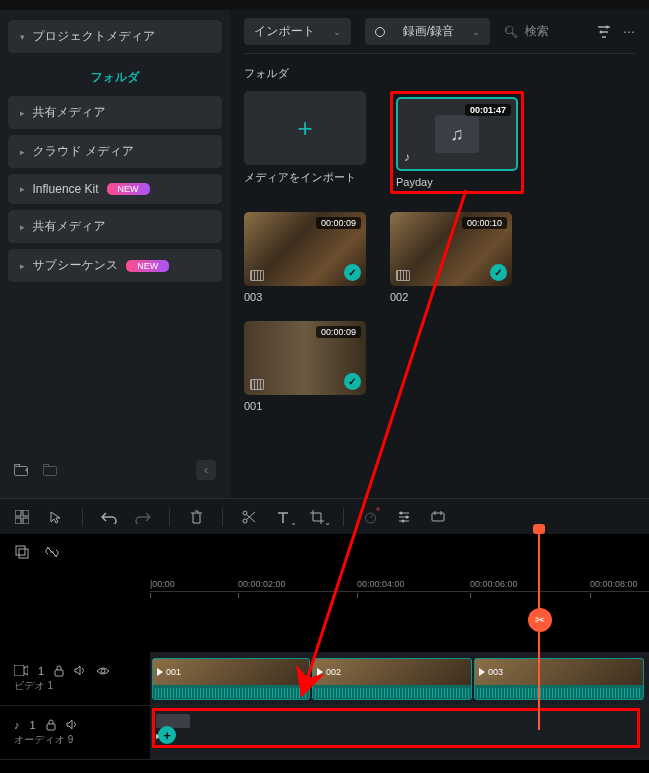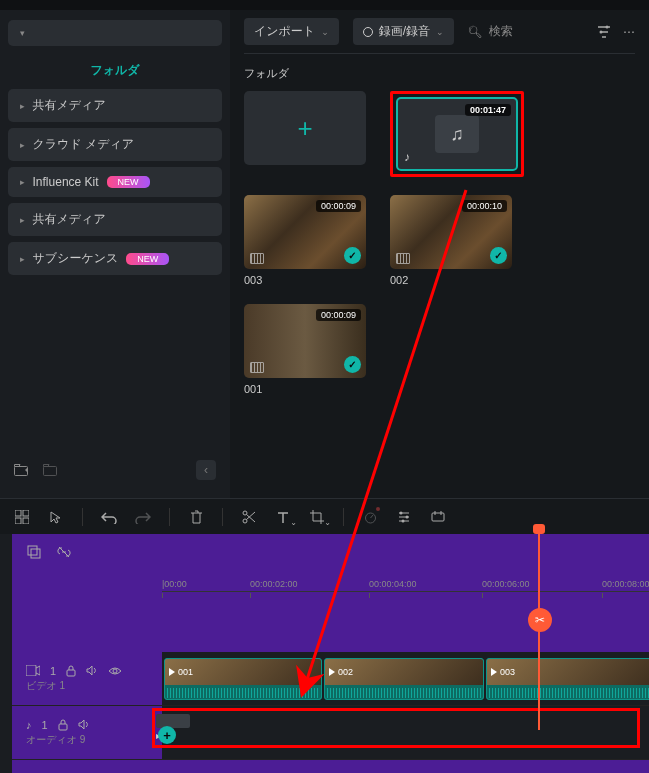--- a/index.html
+++ b/index.html
@@ -16,21 +16,21 @@
 .side-sub { color: #10b6a8; font-weight: 600; text-align: center; padding: 10px 0; font-size: 12px; }
 .badge { font-size: 9px; padding: 1px 11px; border-radius: 5px; color: #fff; }
 .badge.new { background: linear-gradient(90deg,#ff4b8b,#a855f7); }
 .caret { color: #888; font-size: 9px; }
 .side-foot { margin-top: auto; display: flex; align-items: center; gap: 14px; padding: 8px 6px; color: #777; }
 .collapse-btn { margin-left: auto; background: #2a2e33; width: 20px; height: 20px; border-radius: 4px; display: flex; align-items: center; justify-content: center; }
 
 
 .panel { flex: 1; background: #15181b; padding: 0 14px; }
 .panel-top { display: flex; align-items: center; gap: 14px; padding: 8px 0; border-bottom: 1px solid #2a2e33; }
-.dd { background: #2a2e33; padding: 5px 10px; border-radius: 4px; display: flex; align-items: center; gap: 6px; font-size: 12px; cursor: pointer; }
+.dd { background: #2a2e33; padding: 5px 10px; border-radius: 4px; display: flex; align-items: center; gap: 18px; font-size: 12px; cursor: pointer; }
 .rec-dot { width: 10px; height: 10px; border: 1.5px solid #ccc; border-radius: 50%; display: inline-block; }
 .search { display: flex; align-items: center; gap: 6px; color: #888; font-size: 12px; }
 .top-icons { margin-left: auto; display: flex; gap: 12px; color: #aaa; }
 
 .folder-label { color: #ccc; font-size: 11px; padding: 12px 0 10px; }
 
 .grid { display: flex; flex-wrap: wrap; gap: 18px 24px; }
 .card { width: 122px; }
 .thumb { width: 122px; height: 74px; background: #2a2e33; border-radius: 5px; position: relative; display: flex; align-items: center; justify-content: center; overflow: hidden; }
 .thumb.import { background: #2a2e33; }
@@ -49,21 +49,21 @@
 .vthumb { background: linear-gradient(135deg, #8b6f47 0%, #3d2e1e 40%, #6b4e2e 70%, #2a1f14 100%); }
 .vthumb2 { background: linear-gradient(90deg, #4a3a28 0%, #6b5a42 50%, #3a2e1e 100%); }
 
 
 .toolbar { height: 36px; background: #15181b; border-top: 1px solid #2a2e33; display: flex; align-items: center; padding: 0 14px; gap: 18px; color: #aaa; }
 .tool-sep { width: 1px; height: 18px; background: #333; }
 .tool-icon { width: 16px; height: 16px; display: flex; align-items: center; justify-content: center; cursor: pointer; position: relative; }
 .red-dot { width: 4px; height: 4px; background: #ff4b4b; border-radius: 50%; position: absolute; top: -2px; right: -2px; }
 
 
-.timeline { background: #4c1d95; height: 239px; padding-top: 6px; margin-left: 12px; }
+.timeline { background: #000000; height: 239px; padding-top: 6px; }
 .tl-hdr { display: flex; align-items: center; gap: 14px; padding: 4px 14px; color: #aaa; }
 .ruler { margin-left: 150px; height: 28px; position: relative; border-bottom: 1px solid #333; display: flex; align-items: flex-end; }
 .tick { position: absolute; font-size: 9px; color: #888; bottom: 2px; }
 .tick::after { content: ''; position: absolute; left: 0; top: 14px; width: 1px; height: 5px; background: #555; }
 
 .track { display: flex; align-items: center; height: 54px; border-bottom: 1px solid #222; }
 .track-head { width: 150px; padding: 0 14px; display: flex; flex-direction: column; gap: 2px; }
 .track-icons { display: flex; align-items: center; gap: 10px; color: #aaa; font-size: 11px; }
 .track-label { font-size: 10px; color: #888; }
 .track-body { flex: 1; height: 100%; position: relative; background: #1a1d21; }
@@ -91,20 +91,21 @@
 </head>
 <body>
 
 <div class="topbar"></div>
 
 <div class="main">
 
   <div class="sidebar">
     <div class="side-item header">
       <span class="caret">▾</span>
+      <span>プロジェクトメディア</span>
     </div>
     <div class="side-sub">フォルダ</div>
 
     <div class="side-item">
       <span class="caret">▸</span>
       <span>共有メディア</span>
     </div>
     <div class="side-item">
       <span class="caret">▸</span>
       <span>クラウド メディア</span>
@@ -170,29 +171,31 @@
     </div>
 
     <div class="folder-label">フォルダ</div>
 
     <div class="grid">
 
       <div class="card">
         <div class="thumb import">
             <span class="plus">+</span>
           </div>
+        <div class="card-label">メディアをインポート</div>
       </div>
 
       <div class="highlight-box">
         <div class="card selected">
           <div class="thumb">
             <span class="dur">00:01:47</span>
             <div class="music-tile">♫</div>
             <span class="music-icon">♪</span>
           </div>
+          <div class="card-label">Payday</div>
         </div>
       </div>
 
       <div class="card">
         <div class="thumb vthumb">
           <span class="dur">00:00:09</span>
           <span class="type-icon"></span>
           <span class="check">✓</span>
         </div>
         <div class="card-label">003</div>

